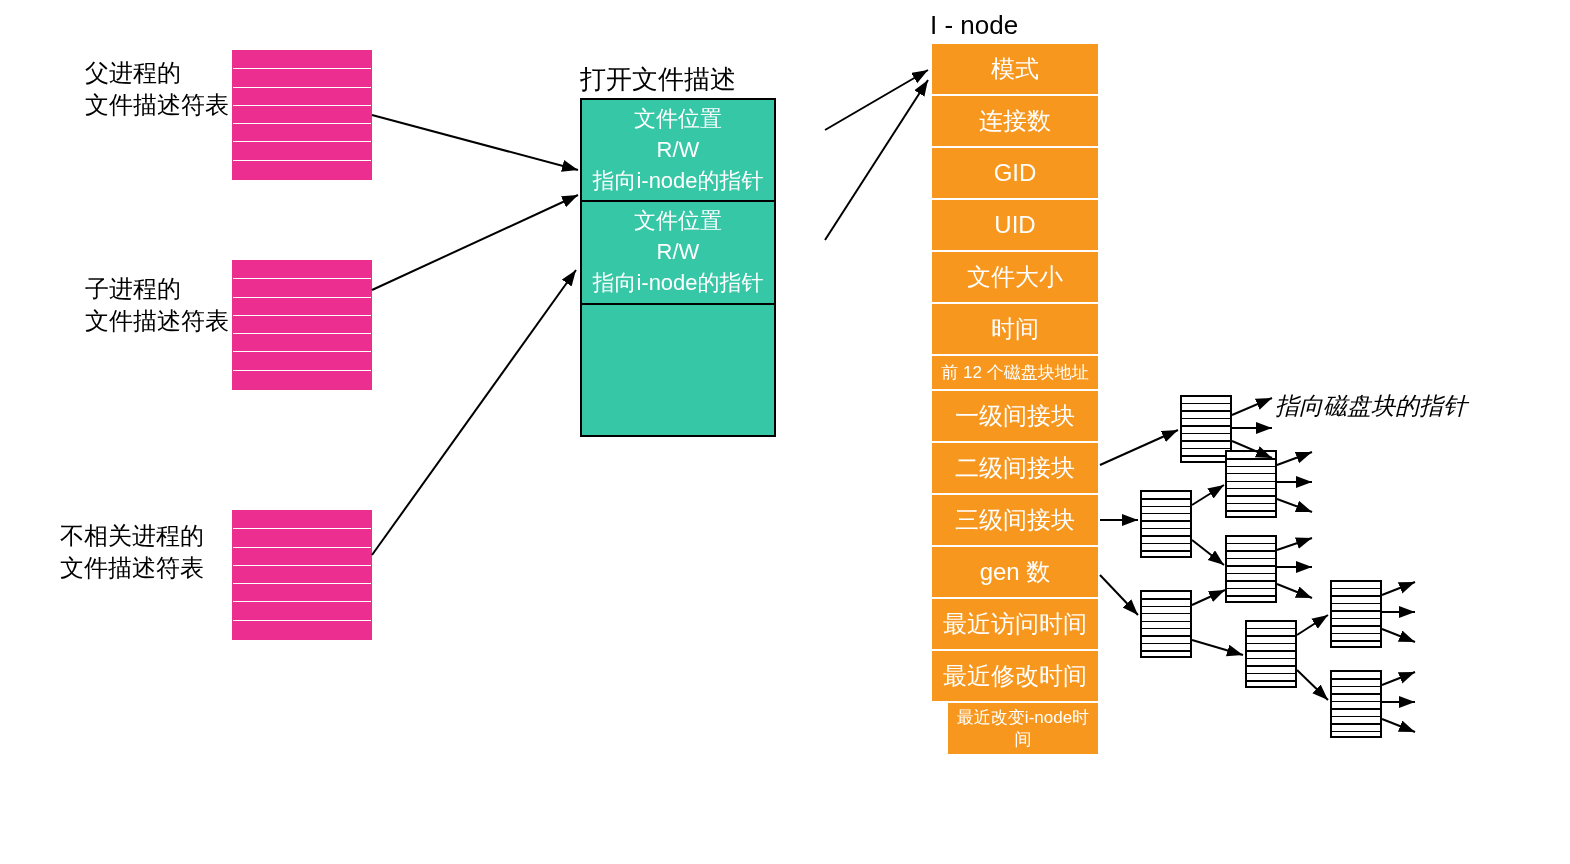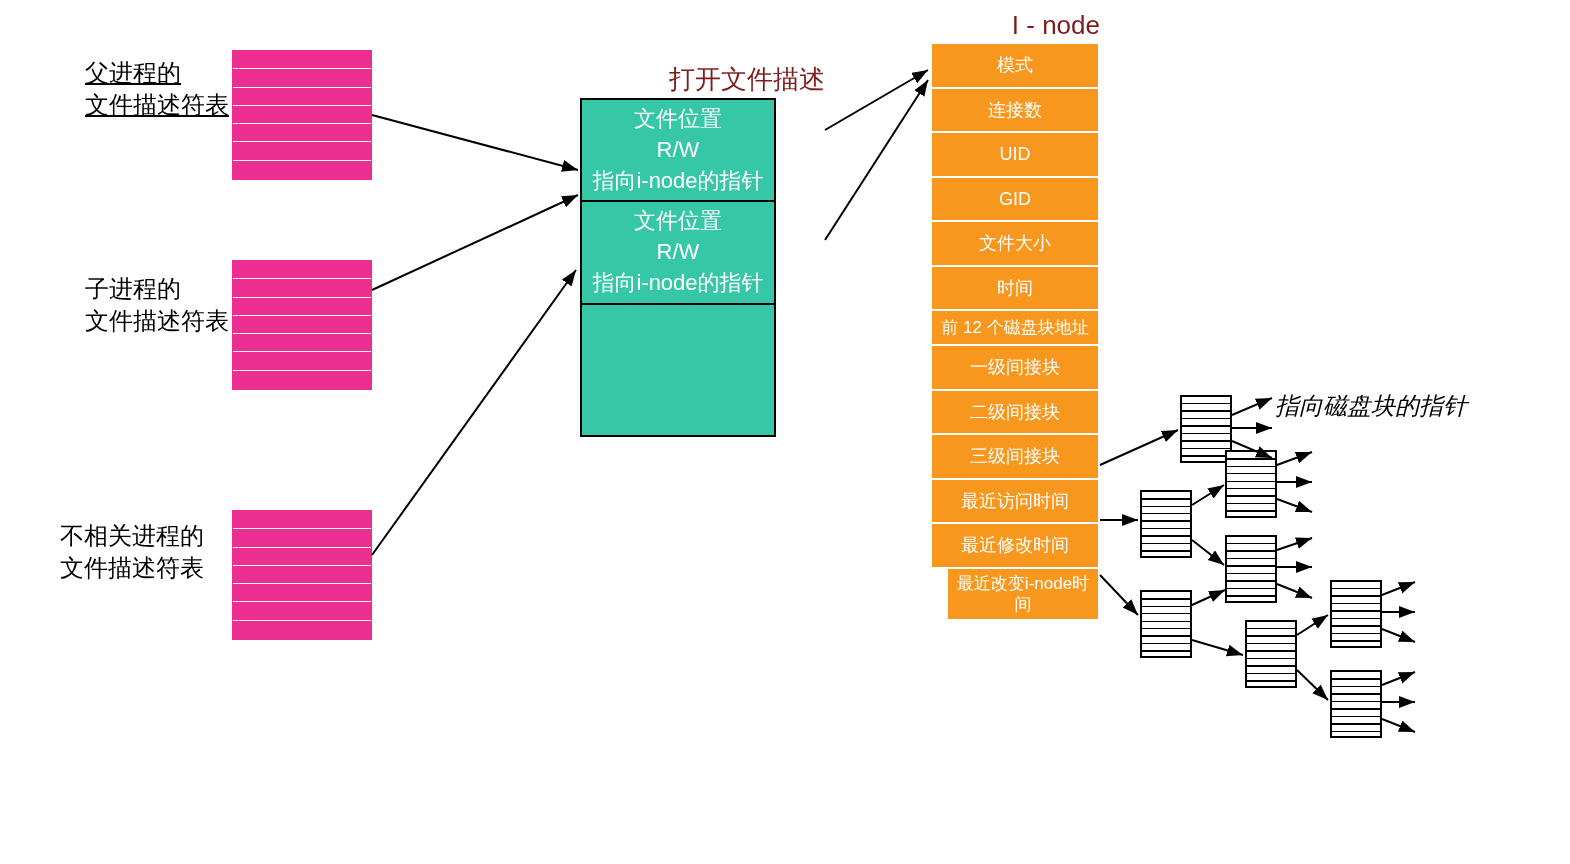--- a/index.html
+++ b/index.html
@@ -1,19 +1,19 @@
 <!DOCTYPE html>
 <html><head>
 <meta charset="utf-8">
 <style>
   * { margin: 0; padding: 0; box-sizing: border-box; }
   body { font-family: "Helvetica Neue", Arial, sans-serif; background: #fff; width: 1570px; height: 864px; position: relative; }
   .abs { position: absolute; }
   .label { font-size: 24px; color: #000; line-height: 1.35; }
-  .big-title { font-size: 26px; color: #7f1d1d; text-align: right; }
+  .big-title { font-size: 26px; color: #000000; text-align: left; }
   .ptr-label { font-size: 24px; color: #000; }
 
   
   .fd-table {
     width: 140px; height: 130px;
     background: #ED2E91;
     border: 1px solid #ED2E91;
   }
   .fd-table .row {
     width: 100%; height: calc(100% / 7);
@@ -42,21 +42,21 @@
 
   
   .inode {
     width: 170px;
     border: 2px solid #fff;
   }
   .inode-cell {
     background: #F7971E;
     color: #fff;
     text-align: center;
-    font-size: 18px;
+    font-size: 24px;
     padding: 10px 4px;
     border-bottom: 2px solid #fff;
     line-height: 1.25;
   }
   .inode-cell.small { font-size: 17px; padding: 6px 4px; }
   .inode-cell.tiny { font-size: 17px; padding: 4px 4px; margin-left: 16px; }
   .inode-cell:last-child { border-bottom: none; }
 
   
   .disk-block {
@@ -68,21 +68,21 @@
       #fff 0, #fff 6px,
       #000 6px, #000 7.5px
     );
   }
 
   svg.arrows { position: absolute; left: 0; top: 0; width: 1570px; height: 864px; pointer-events: none; }
 </style>
 </head>
 <body>
 
-<div class="abs label" style="left:85px; top:57px;text-decoration:underline;">
+<div class="abs label" style="left:85px; top:57px;">
   <span>父进程的</span><br>
   <span>文件描述符表</span>
 </div>
 <div class="abs fd-table" style="left:232px; top:50px;">
   <div class="row"></div>
     <div class="row"></div>
     <div class="row"></div>
     <div class="row"></div>
     <div class="row"></div>
     <div class="row"></div>
@@ -129,28 +129,29 @@
     <div>R/W</div>
     <div>指向i-node的指针</div>
   </div>
   <div class="ofd-empty"></div>
 </div>
 
 <div class="abs big-title" style="left:930px; top:10px; width:170px;">I - node</div>
 <div class="abs inode" style="left:930px; top:42px;">
   <div class="inode-cell">模式</div>
   <div class="inode-cell">连接数</div>
+  <div class="inode-cell">GID</div>
   <div class="inode-cell">UID</div>
-  <div class="inode-cell">GID</div>
   <div class="inode-cell">文件大小</div>
   <div class="inode-cell">时间</div>
   <div class="inode-cell small">前 12 个磁盘块地址</div>
   <div class="inode-cell">一级间接块</div>
   <div class="inode-cell">二级间接块</div>
   <div class="inode-cell">三级间接块</div>
+  <div class="inode-cell">gen 数</div>
   <div class="inode-cell">最近访问时间</div>
   <div class="inode-cell">最近修改时间</div>
   <div class="inode-cell tiny">最近改变i-node时间</div>
 </div>
 
 <div class="disk-block" style="left:1180px; top:395px;"></div>
 
 <div class="disk-block" style="left:1140px; top:490px;"></div>
 <div class="disk-block" style="left:1225px; top:450px;"></div>
 <div class="disk-block" style="left:1225px; top:535px;"></div>

